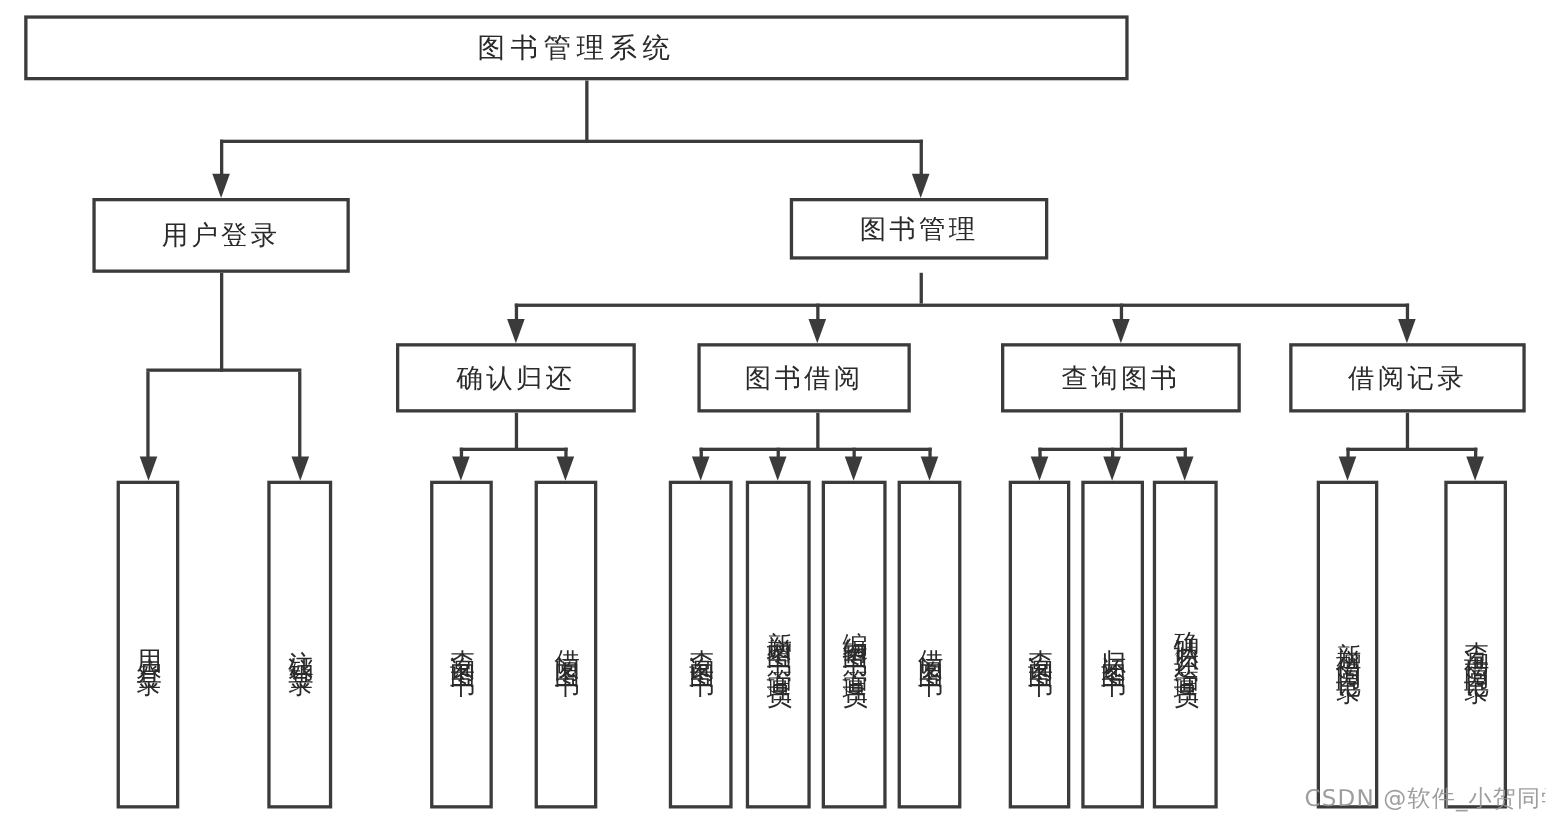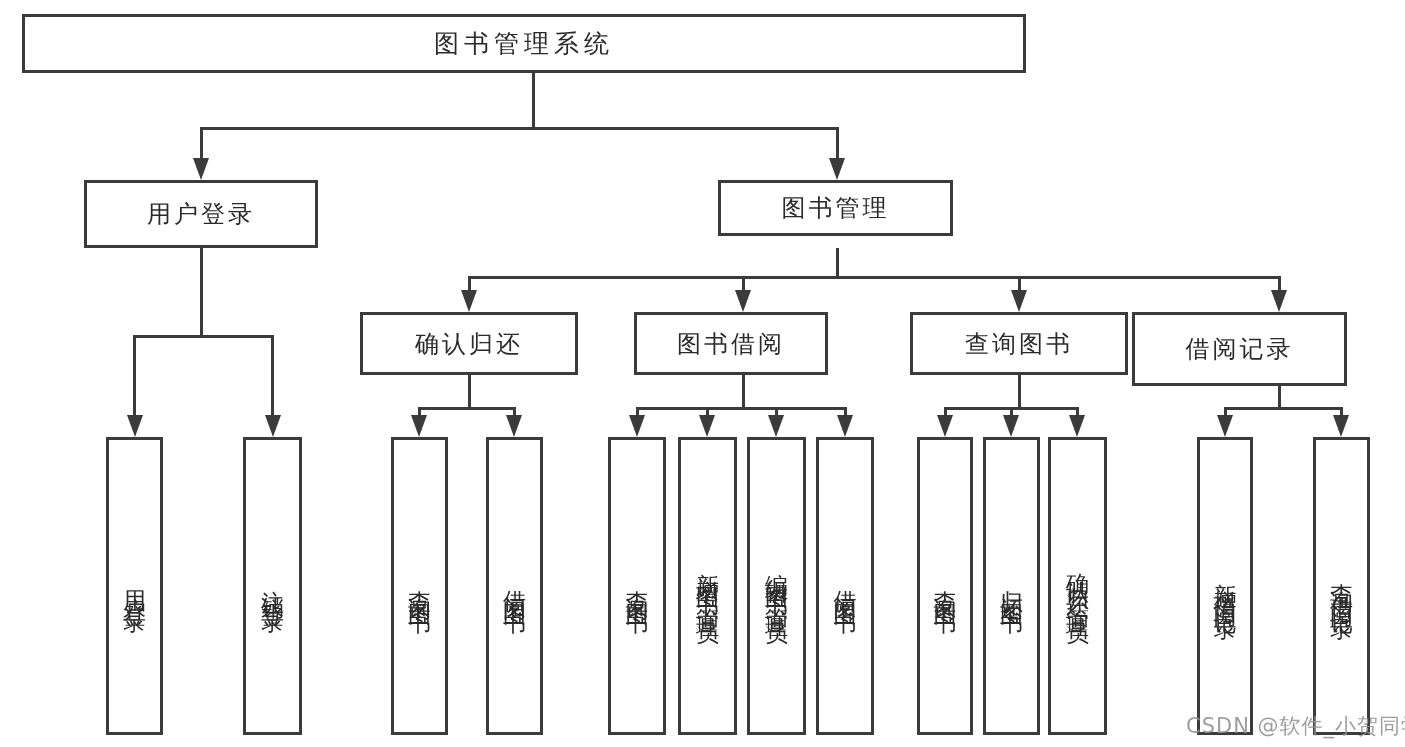--- a/index.html
+++ b/index.html
@@ -101,21 +101,21 @@
 
   <div class="hbox" style="left:360px;top:312px;width:218px;height:63px">
     <span>确认归还</span>
   </div>
   <div class="hbox" style="left:634px;top:312px;width:194px;height:63px">
     <span>图书借阅</span>
   </div>
   <div class="hbox" style="left:910px;top:312px;width:218px;height:63px">
     <span>查询图书</span>
   </div>
-  <div class="hbox" style="left:1132px;top:312px;width:215px;height:74px">
+  <div class="hbox" style="left:1172px;top:312px;width:215px;height:63px">
     <span>借阅记录</span>
   </div>
 
   <div class="leaf" style="left:106px;width:57px">
     <span>用户登录</span>
   </div>
   <div class="leaf" style="left:243px;width:59px">
     <span>注销登录</span>
   </div>
 

